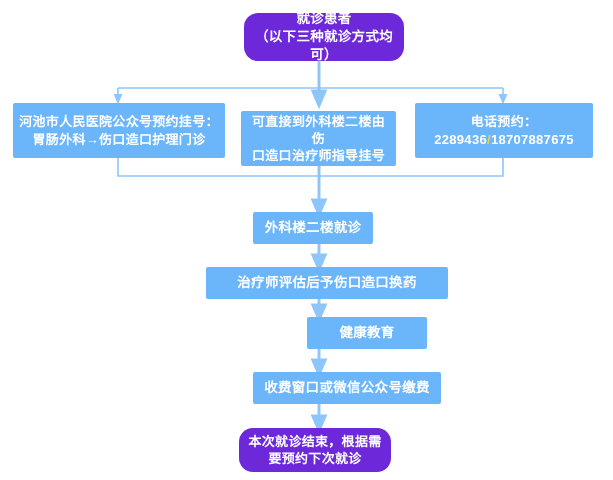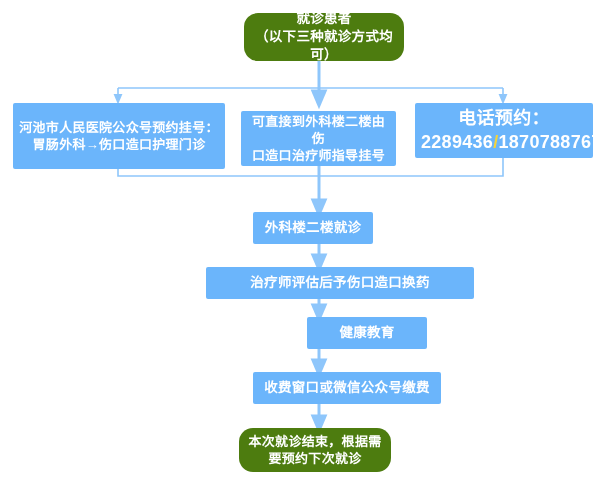--- a/index.html
+++ b/index.html
@@ -41,34 +41,34 @@
     z-index: 2;
   }
   .node-text {
     display: block;
     width: 100%;
     padding: 0 6px;
     box-sizing: border-box;
     white-space: pre-line;
   }
   .node.teal {
-    background: #4d7c0f;
+    background: #6d28d9;
     border-radius: 14px;
   }
   .node.blue {
     background: #6bb5fb;
     border-radius: 2px;
   }
   
   #node-start      { left: 244px; top:  13px; width: 160px; height: 48px;  font-size: 13.5px; }
-  #node-wechat     { left:  13px; top: 103px; width: 212px; height: 66px;  font-size: 13px; }
+  #node-wechat     { left:  13px; top: 103px; width: 212px; height: 55px;  font-size: 13px; }
   #node-walkin     { left: 241px; top: 111px; width: 155px; height: 55px;  font-size: 13px; }
-  #node-phone      { left: 415px; top: 103px; width: 178px; height: 55px;  font-size: 18px; }
+  #node-phone      { left: 415px; top: 103px; width: 178px; height: 55px;  font-size: 13px; }
   #node-visit      { left: 253px; top: 212px; width: 120px; height: 32px;  font-size: 13.5px; text-align: center; }
-  #node-dressing   { left: 206px; top: 267px; width: 268px; height: 32px;  font-size: 13.5px; }
+  #node-dressing   { left: 206px; top: 267px; width: 242px; height: 32px;  font-size: 13.5px; }
   #node-education  { left: 259px; top: 317px; width: 120px; height: 32px;  font-size: 13.5px; margin-left: 48px; }
   #node-payment    { left: 225px; top: 372px; width: 188px; height: 32px;  font-size: 13.5px; margin-left: 28px; }
   #node-end        { left: 239px; top: 428px; width: 152px; height: 44px;  font-size: 13px; }
 
   .slash { color: #f5d33a; }
 </style>
 </head>
 <body>
 
 <div id="flowchart">

